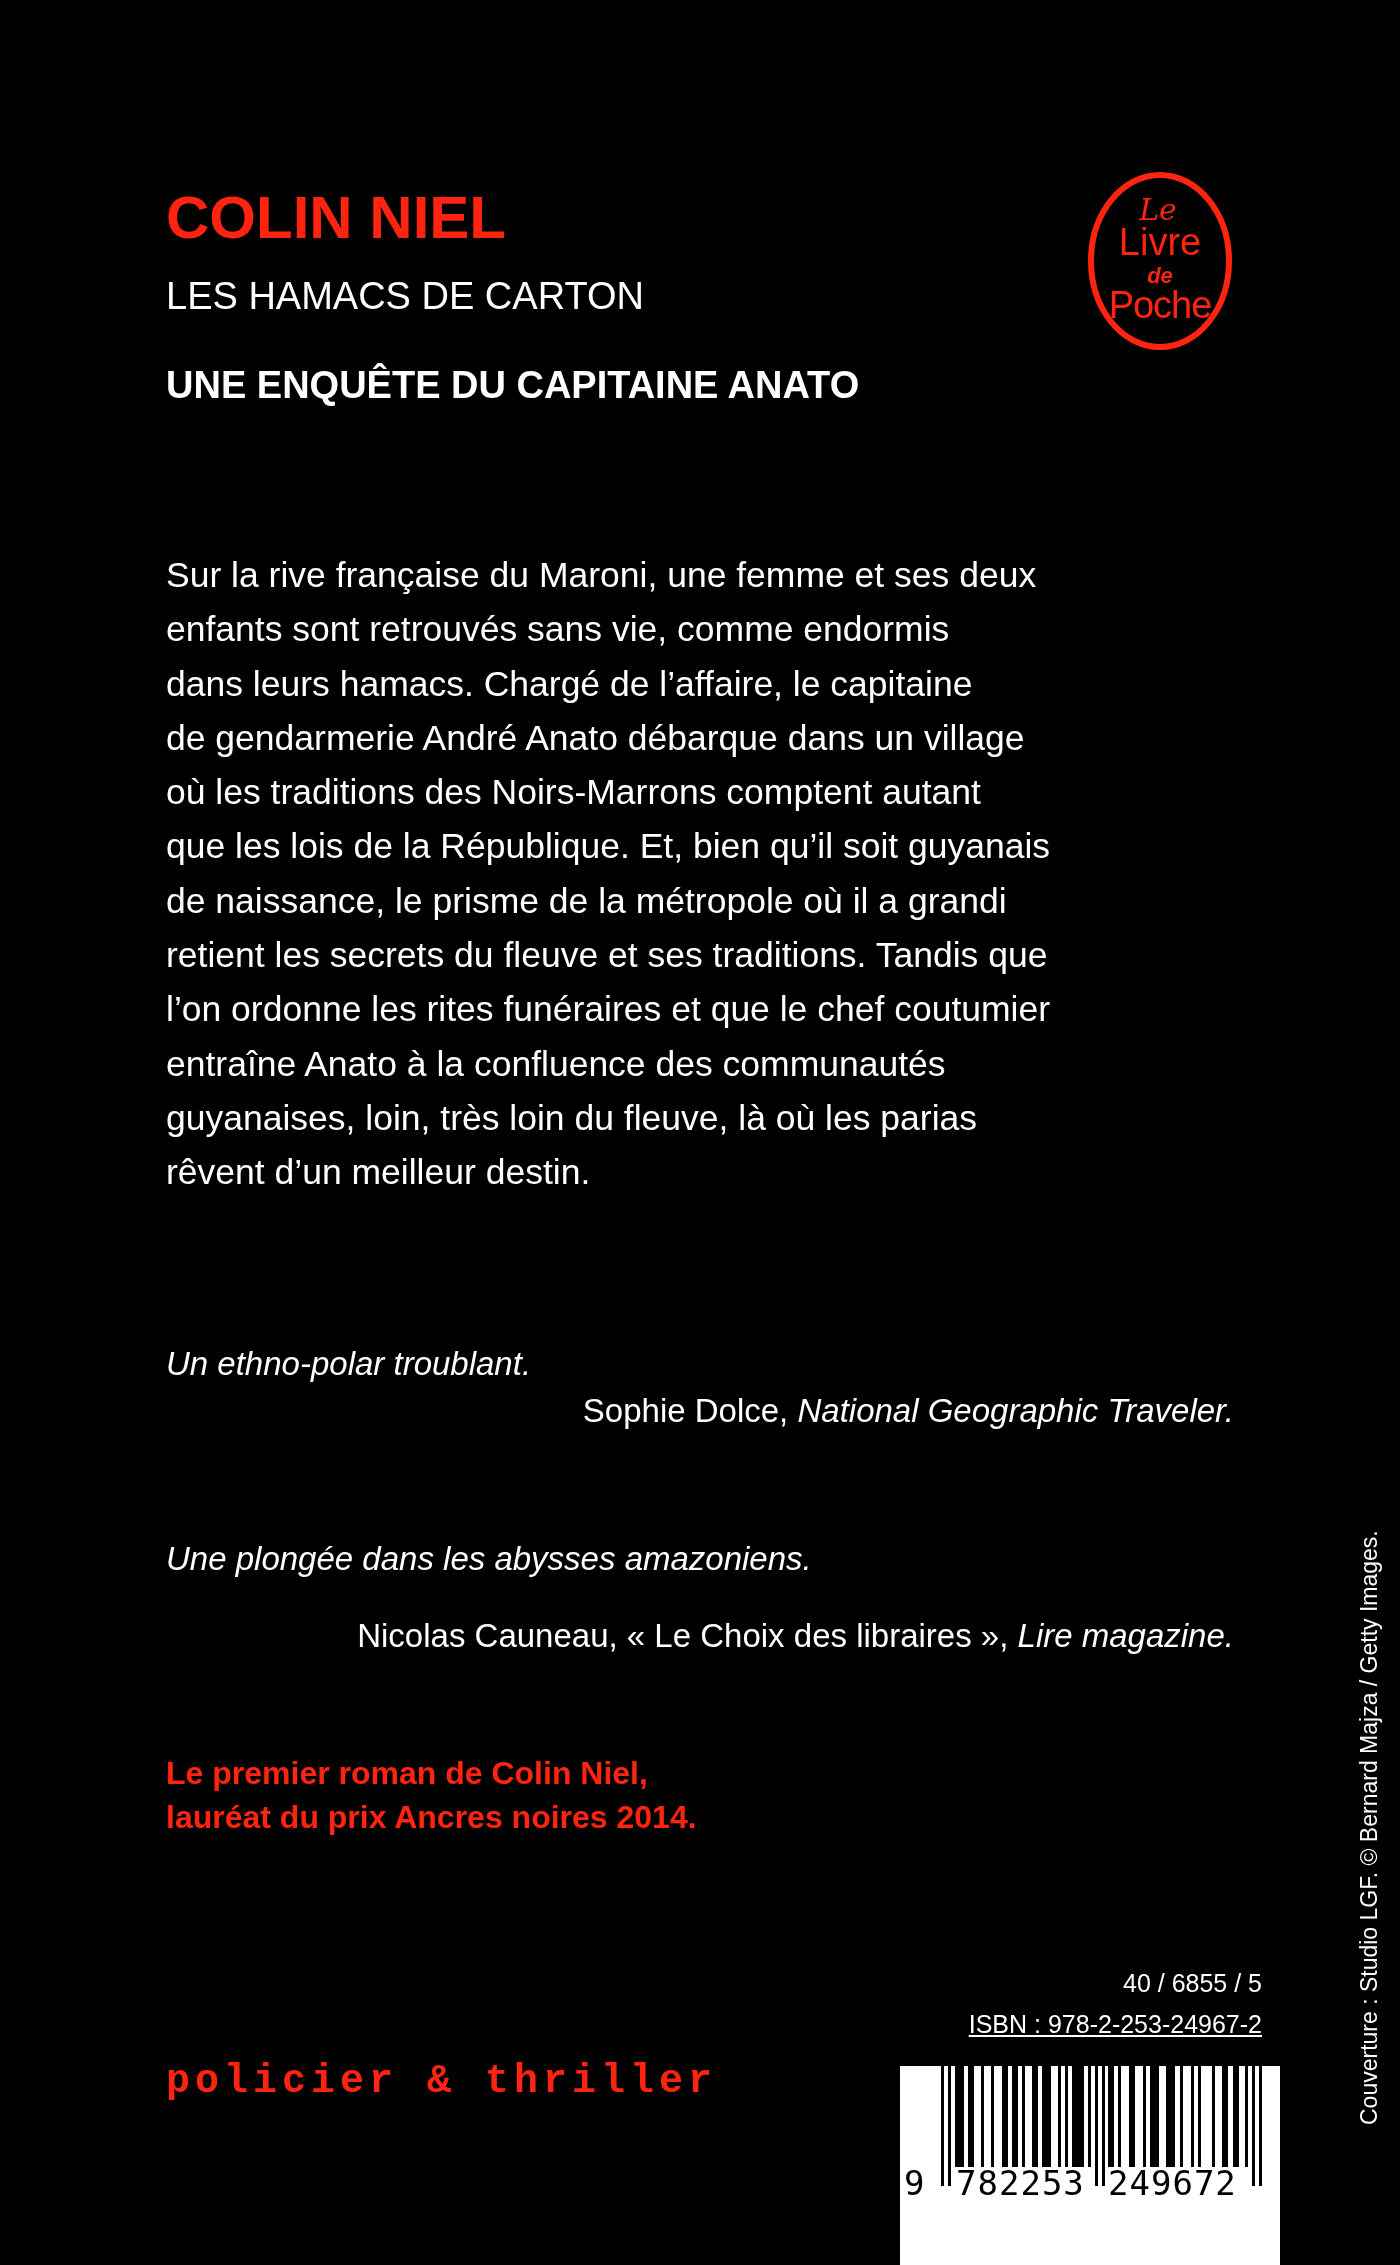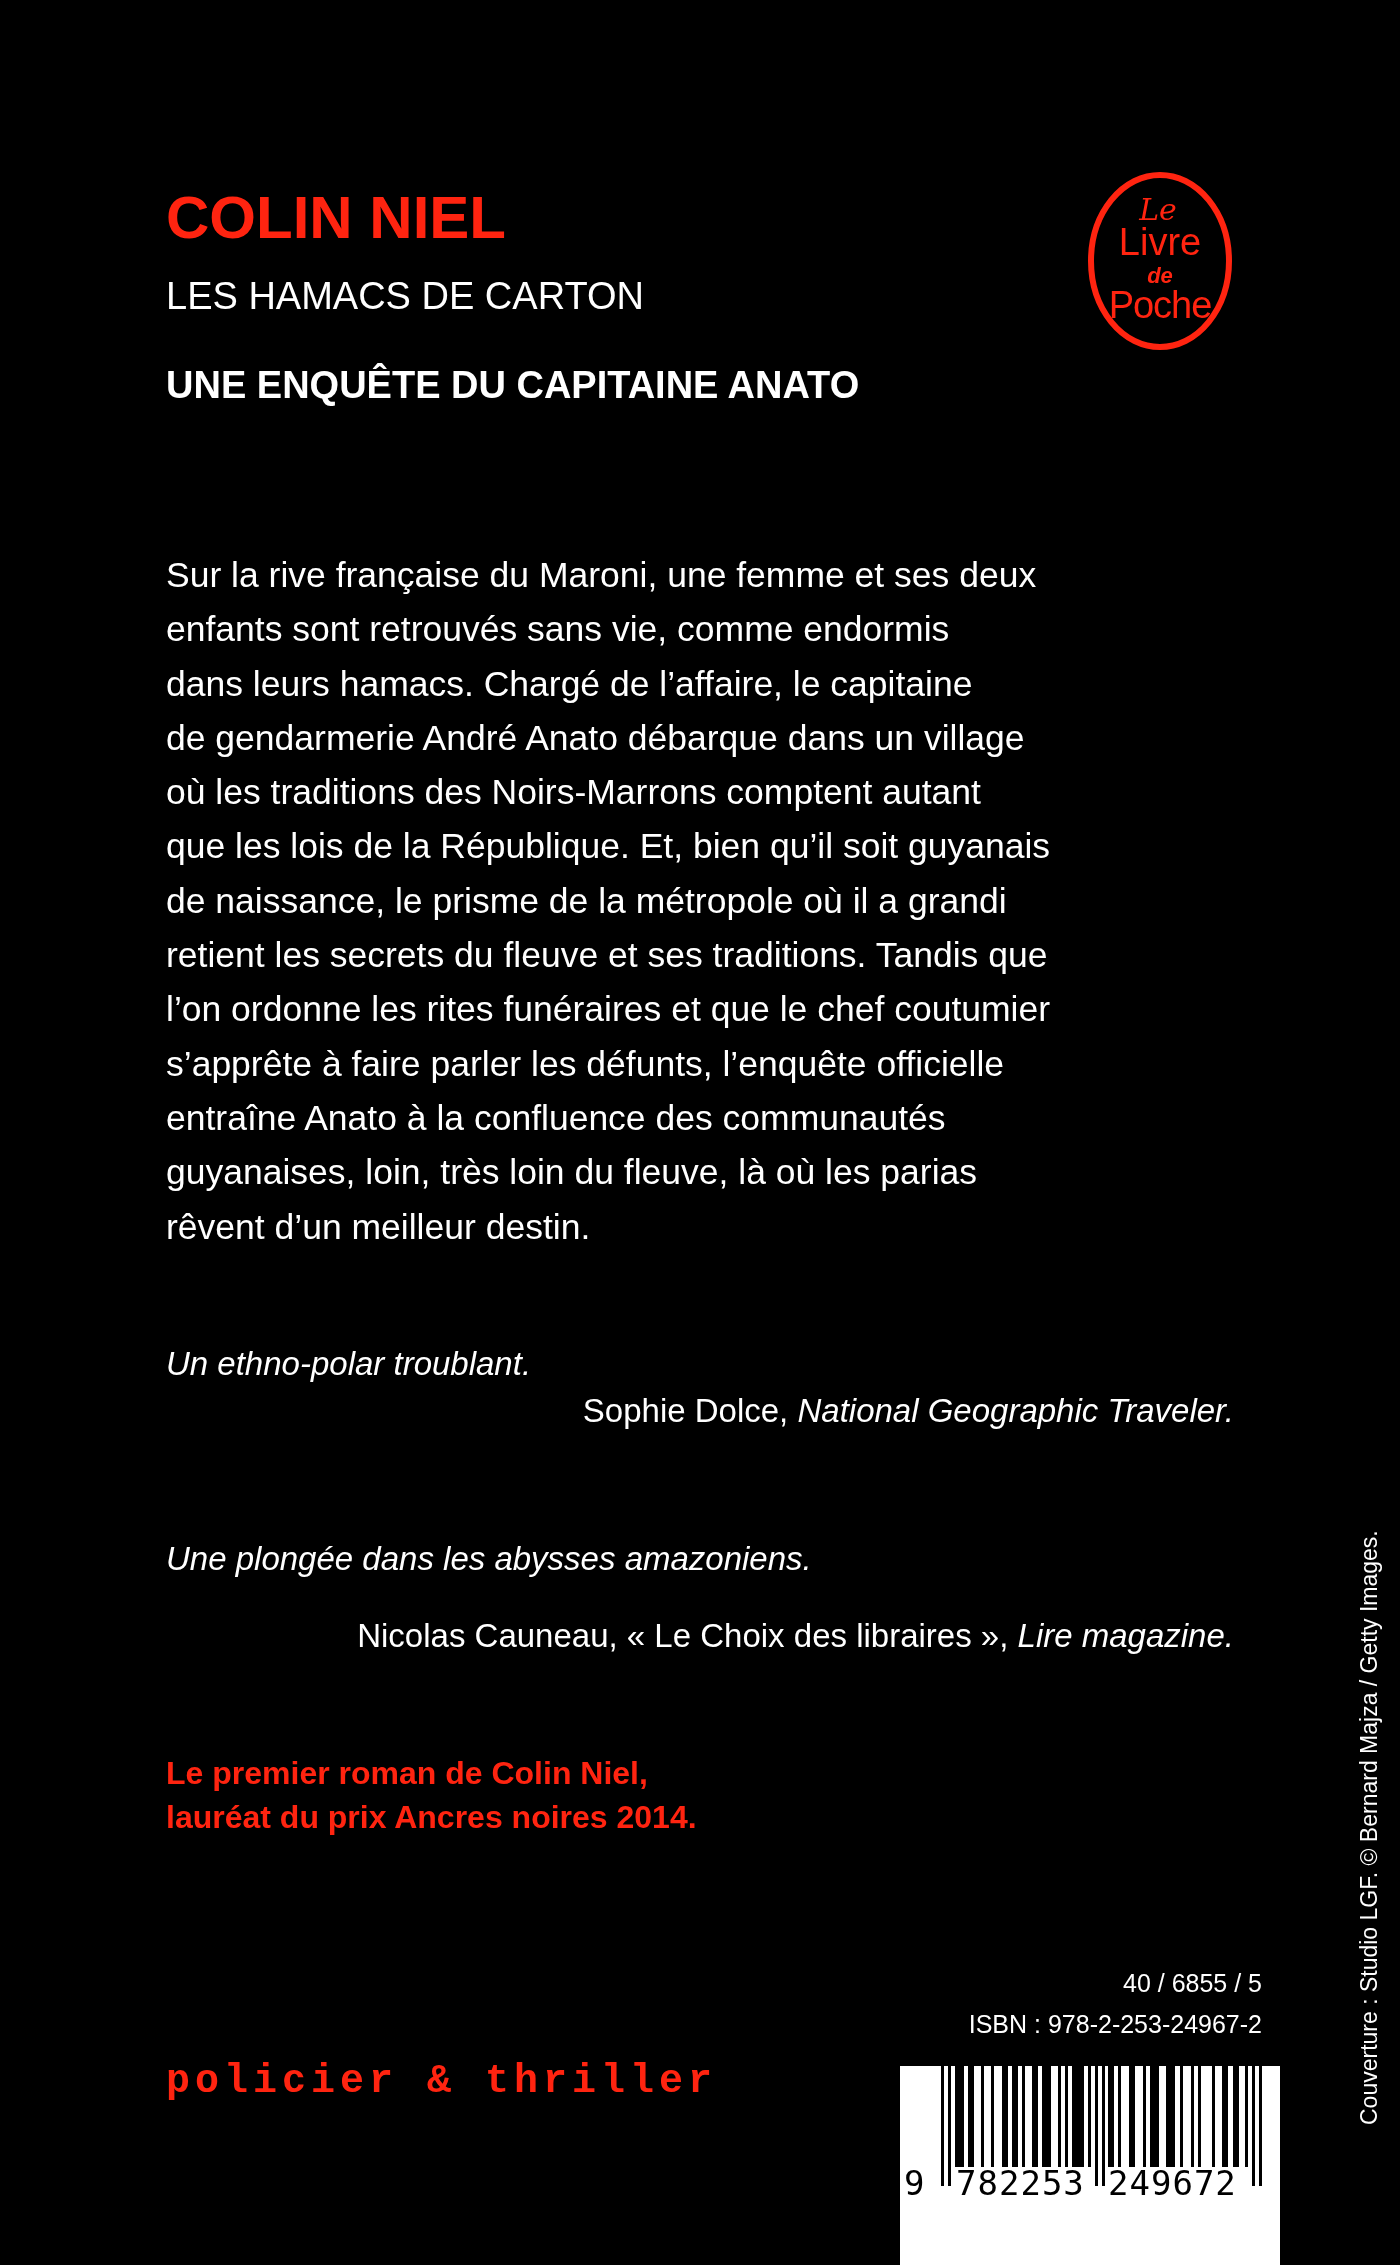--- a/index.html
+++ b/index.html
@@ -97,21 +97,21 @@
 
     
     .code-line {
       right: 138px;
       font-size: 25px;
       line-height: 32px;
       color: #ffffff;
       white-space: nowrap;
     }
     .code1 { top: 1967px; }
-    .code2 { top: 2008px; }
+    .code2 { top: 2008px; text-decoration: underline; }
 
     
     .barcode-box {
       left: 900px; top: 2066px;
       width: 380px; height: 199px;
       background: #ffffff;
     }
     .barcode-svg { position: absolute; left: 0; top: 0; }
     .barcode-digits {
       position: absolute;
@@ -154,21 +154,20 @@
 <div class="abs body-text">
   <div>Sur la rive française du Maroni, une femme et ses deux</div>
   <div>enfants sont retrouvés sans vie, comme endormis</div>
   <div>dans leurs hamacs. Chargé de l’affaire, le capitaine</div>
   <div>de gendarmerie André Anato débarque dans un village</div>
   <div>où les traditions des Noirs-Marrons comptent autant</div>
   <div>que les lois de la République. Et, bien qu’il soit guyanais</div>
   <div>de naissance, le prisme de la métropole où il a grandi</div>
   <div>retient les secrets du fleuve et ses traditions. Tandis que</div>
   <div>l’on ordonne les rites funéraires et que le chef coutumier</div>
-  <div>s’apprête à faire parler les défunts, l’enquête officielle</div>
   <div>entraîne Anato à la confluence des communautés</div>
   <div>guyanaises, loin, très loin du fleuve, là où les parias</div>
   <div>rêvent d’un meilleur destin.</div>
 </div>
 
 <div class="abs quote quote-text q1-text">Un ethno-polar troublant.</div>
 <div class="abs quote quote-src q1-src">
   <span>Sophie Dolce, </span><span class="it">National Geographic Traveler.</span>
 </div>
 

